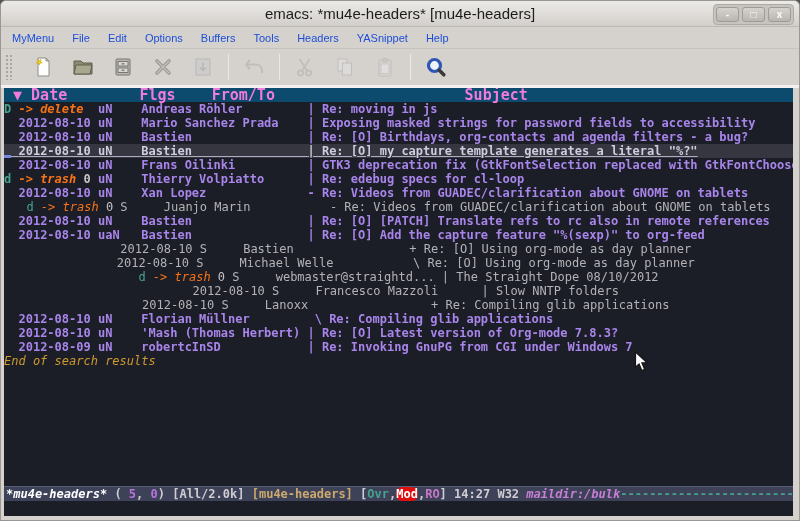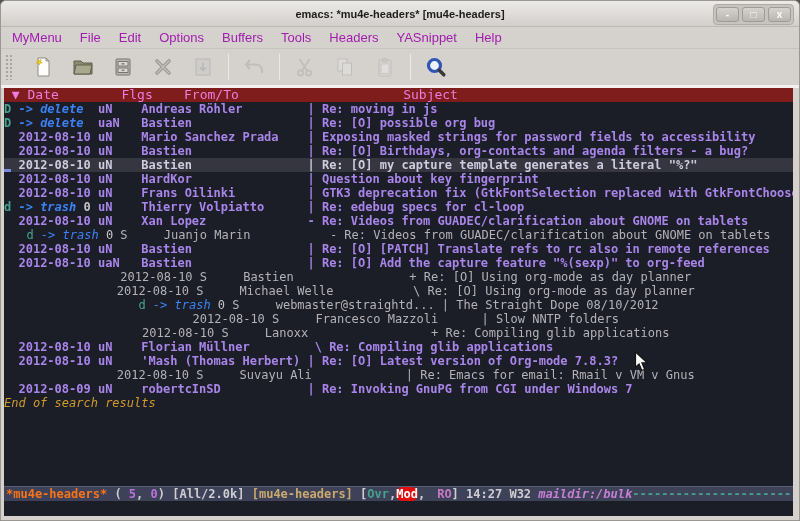--- a/index.html
+++ b/index.html
@@ -4,72 +4,72 @@
 <style>
   * { margin:0; padding:0; box-sizing:border-box; }
   html,body { width:800px; height:521px; background:#555; }
   .window { position:relative; width:800px; height:521px; background:#d5d2ce;
             border-radius:6px 6px 0 0; overflow:hidden; border:1px solid #9a9792;
             font-family:"Liberation Sans", sans-serif; }
   
   .titlebar { position:absolute; top:0; left:0; right:0; height:26px;
               background:linear-gradient(#eceae7,#d2cfcb); border-bottom:1px solid #bcb9b5;
               display:flex; align-items:center; justify-content:center; }
-  .title-text { font-size:11px; font-weight:bold; color:#1d1d1b; }
+  .title-text { font-size:15px; font-weight:normal; color:#1d1d1b; }
   .win-controls { position:absolute; right:5px; top:3px; display:flex; gap:3px;
                   background:#c7c4c0; border:1px solid #aeaba7; border-radius:4px; padding:2px; }
   .win-btn { width:23px; height:15px; border-radius:3px; border:1px solid #9f9c98;
              background:linear-gradient(#d6d3cf,#b9b6b2); color:#fcfcfc; font-size:10px;
              font-weight:bold; display:flex; align-items:center; justify-content:center;
              line-height:1; cursor:default; }
   
   .menubar { position:absolute; top:26px; left:0; right:0; height:22px; background:#d5d2ce;
              display:flex; align-items:center; padding-left:2px; border-bottom:1px solid #c6c3bf; }
-  .menu-item { font-size:13px; color:#a21caf; padding:2px 9px; }
+  .menu-item { font-size:11px; color:#1d4ed8; padding:2px 9px; }
   
   .toolbar { position:absolute; top:48px; left:0; right:0; height:36px; background:#d5d2ce;
              display:flex; align-items:center; gap:10px; padding-left:4px; }
   .grip { width:9px; height:26px; margin-right:4px;
           background-image:radial-gradient(#a9a6a2 34%, transparent 36%);
           background-size:4px 4px; }
   .tool-btn { width:30px; height:30px; display:flex; align-items:center; justify-content:center;
               border-radius:3px; }
   .tool-btn.disabled { opacity:.4; filter:grayscale(1); }
   .tool-sep { width:1px; height:26px; background:#b3b0ac; border-right:1px solid #ebe9e6; }
   .top-strip { position:absolute; top:84px; left:0; right:0; height:3px; background:#f2f1ef; }
   
   .emacs-frame { position:absolute; top:87px; left:3px; right:6px; bottom:4px;
                  background:#1c1e27; font-family:"DejaVu Sans Mono", monospace; }
   .headers-area { position:absolute; top:0; left:0; right:0; bottom:30px; overflow:hidden; }
-  .header-line { height:14px; line-height:14px; white-space:pre; font-size:13px;
-                 font-weight:normal; color:#f07ade; background:#7f1d1d; }
+  .header-line { height:14px; line-height:14px; white-space:pre; font-size:15px;
+                 font-weight:bold; color:#f07ade; background:#0c4a6e; }
   .row { position:relative; height:14px; line-height:14px; white-space:pre; font-size:12px; }
   .row .line { display:inline-block; }
   .row.unread { color:#a885ea; font-weight:bold; }
   .row.read   { color:#b4b2b6;text-align:center; }
   .row.current { background:#35363f; font-weight:bold; }
   .row.current span { color:#cfccdf !important; }
-  .row.current .line { text-decoration-color:#aeabc0; }
+  .row.current .line { text-decoration:underline; text-decoration-color:#aeabc0; }
   .row .marker { color:#46a28e; }
-  .row .action { color:#3b82f6; font-style:italic; }
+  .row .action { color:#f97316; font-style:italic; }
   .row .plain  { color:#c4c2c6; }
   .cursor-mark { position:absolute; left:-3px; bottom:0; width:10px; height:3px;
                  background:#7a88e0; text-decoration:none !important; }
   .end-marker { height:14px; line-height:14px; white-space:pre; font-size:12px;
                 font-style:italic; color:#cf9a2e; }
   
   .modeline { position:absolute; left:0; right:0; bottom:15px; height:15px; background:#3e4258;
               border-top:1px solid #5a5f78; white-space:pre; overflow:hidden;
               font-size:12px; font-weight:bold; line-height:14px; color:#cfcdd2; padding-left:2px; }
-  .ml-buffer  { color:#f97316; }
+  .ml-buffer  { color:#ffffff;font-style:italic; }
   .ml-num     { color:#b973db; }
   .ml-mode    { color:#ccaa6e; }
   .ml-ovr     { color:#46a28e; }
   .ml-mod     { color:#ffffff; background:#e01010;border-radius:6px; }
-  .ml-ro      { color:#c678c6;margin-left:12px; }
+  .ml-ro      { color:#c678c6; }
   .ml-maildir { color:#c77fd6;font-style:italic; }
   .ml-dashes  { color:#46a28e; }
   .echo-area { position:absolute; left:0; right:0; bottom:0; height:15px; background:#1c1e27; }
   
   .mouse-cursor { position:absolute; left:633px; top:350px; }
 </style>
 </head>
 <body>
 
 <div class="window">
@@ -168,39 +168,36 @@
       </span>
     </div>
 
   <div class="top-strip"></div>
 
   <div class="emacs-frame">
     <div class="headers-area">
       <div class="header-line"> ▼ Date        Flgs    From/To                     Subject</div>
       <div>
           <div class="row unread"><span class="line"><span class="marker">D </span><span class="action">-&gt; delete</span><span class="plain">  </span><span>uN    </span><span>Andreas Röhler         </span><span>| Re: moving in js</span></span></div>
-          <div class="row unread"><span class="line"><span class="marker">D </span><span class="action">-&gt; delete</span><span class="plain">  </span><span>uaN   </span><span>Bastien                </span><span>| Re: [O] possible org bug</span></span></div>
           <div class="row unread"><span class="line"><span class="marker">  </span><span>2012-08-10 </span><span>uN    </span><span>Mario Sanchez Prada    </span><span>| Exposing masked strings for password fields to accessibility</span></span></div>
           <div class="row unread"><span class="line"><span class="marker">  </span><span>2012-08-10 </span><span>uN    </span><span>Bastien                </span><span>| Re: [O] Birthdays, org-contacts and agenda filters - a bug?</span></span></div>
           <div class="row current"><span class="line"><span class="marker">  </span><span>2012-08-10 </span><span>uN    </span><span>Bastien                </span><span>| Re: [O] my capture template generates a literal "%?"</span></span><span class="cursor-mark"></span></div>
-          <div class="row unread"><span class="line"><span class="marker">  </span><span>2012-08-10 </span><span>uN    </span><span>HardKor                </span><span>| Question about key fingerprint</span></span></div>
           <div class="row unread"><span class="line"><span class="marker">  </span><span>2012-08-10 </span><span>uN    </span><span>Frans Oilinki          </span><span>| GTK3 deprecation fix (GtkFontSelection replaced with GtkFontChooser)</span></span></div>
           <div class="row unread"><span class="line"><span class="marker">d </span><span class="action">-&gt; trash</span><span class="plain"> 0 </span><span>uN    </span><span>Thierry Volpiatto      </span><span>| Re: edebug specs for cl-loop</span></span></div>
           <div class="row unread"><span class="line"><span class="marker">  </span><span>2012-08-10 </span><span>uN    </span><span>Xan Lopez              </span><span>- Re: Videos from GUADEC/clarification about GNOME on tablets</span></span></div>
           <div class="row read"><span class="line"><span class="marker">d </span><span class="action">-&gt; trash</span><span class="plain"> 0 </span><span>S     </span><span>Juanjo Marin           </span><span>- Re: Videos from GUADEC/clarification about GNOME on tablets</span></span></div>
           <div class="row unread"><span class="line"><span class="marker">  </span><span>2012-08-10 </span><span>uN    </span><span>Bastien                </span><span>| Re: [O] [PATCH] Translate refs to rc also in remote references</span></span></div>
           <div class="row unread"><span class="line"><span class="marker">  </span><span>2012-08-10 </span><span>uaN   </span><span>Bastien                </span><span>| Re: [O] Add the capture feature "%(sexp)" to org-feed</span></span></div>
           <div class="row read"><span class="line"><span class="marker">  </span><span>2012-08-10 </span><span>S     </span><span>Bastien                </span><span>+ Re: [O] Using org-mode as day planner</span></span></div>
           <div class="row read"><span class="line"><span class="marker">  </span><span>2012-08-10 </span><span>S     </span><span>Michael Welle          </span><span> \ Re: [O] Using org-mode as day planner</span></span></div>
           <div class="row read"><span class="line"><span class="marker">d </span><span class="action">-&gt; trash</span><span class="plain"> 0 </span><span>S     </span><span>webmaster@straightd... </span><span>| The Straight Dope 08/10/2012</span></span></div>
           <div class="row read"><span class="line"><span class="marker">  </span><span>2012-08-10 </span><span>S     </span><span>Francesco Mazzoli      </span><span>| Slow NNTP folders</span></span></div>
           <div class="row read"><span class="line"><span class="marker">  </span><span>2012-08-10 </span><span>S     </span><span>Lanoxx                 </span><span>+ Re: Compiling glib applications</span></span></div>
           <div class="row unread"><span class="line"><span class="marker">  </span><span>2012-08-10 </span><span>uN    </span><span>Florian Müllner        </span><span> \ Re: Compiling glib applications</span></span></div>
           <div class="row unread"><span class="line"><span class="marker">  </span><span>2012-08-10 </span><span>uN    </span><span>'Mash (Thomas Herbert) </span><span>| Re: [O] Latest version of Org-mode 7.8.3?</span></span></div>
-          <div class="row read"><span class="line"><span class="marker">  </span><span>2012-08-10 </span><span>S     </span><span>Suvayu Ali             </span><span>| Re: Emacs for email: Rmail v VM v Gnus</span></span></div>
           <div class="row unread"><span class="line"><span class="marker">  </span><span>2012-08-09 </span><span>uN    </span><span>robertcInSD            </span><span>| Re: Invoking GnuPG from CGI under Windows 7</span></span></div>
         </div>
       <div class="end-marker">End of search results</div>
     </div>
     <div class="modeline"><span class="ml-buffer">*mu4e-headers*</span><span> ( </span><span class="ml-num">5</span><span>, </span><span class="ml-num">0</span><span>) </span><span>[All/2.0k] </span><span class="ml-mode">[mu4e-headers]</span><span> [</span><span class="ml-ovr">Ovr</span><span>,</span><span class="ml-mod">Mod</span><span>,</span><span class="ml-ro">RO</span><span>] </span><span>14:27 W32 </span><span class="ml-maildir">maildir:/bulk</span><span class="ml-dashes">----------------------------------</span></div>
     <div class="echo-area"></div>
   </div>
 
   <svg class="mouse-cursor" width="17" height="22" viewBox="0 0 17 22">
     <path d="M1.5 1 L1.5 16.2 L5.1 12.9 L7.8 19.5 L10.6 18.3 L7.9 11.9 L12.9 11.6 Z" fill="#fbfbfb" stroke="#141414" stroke-width="1.2"></path>

